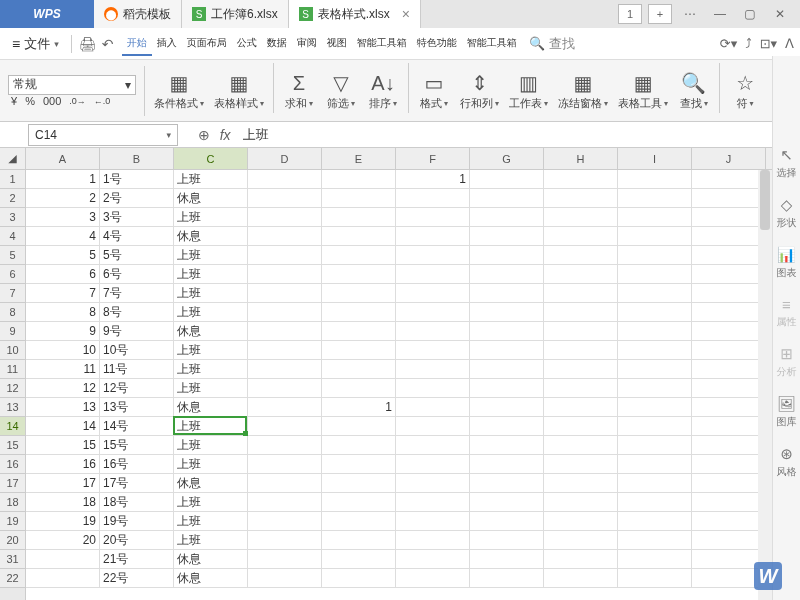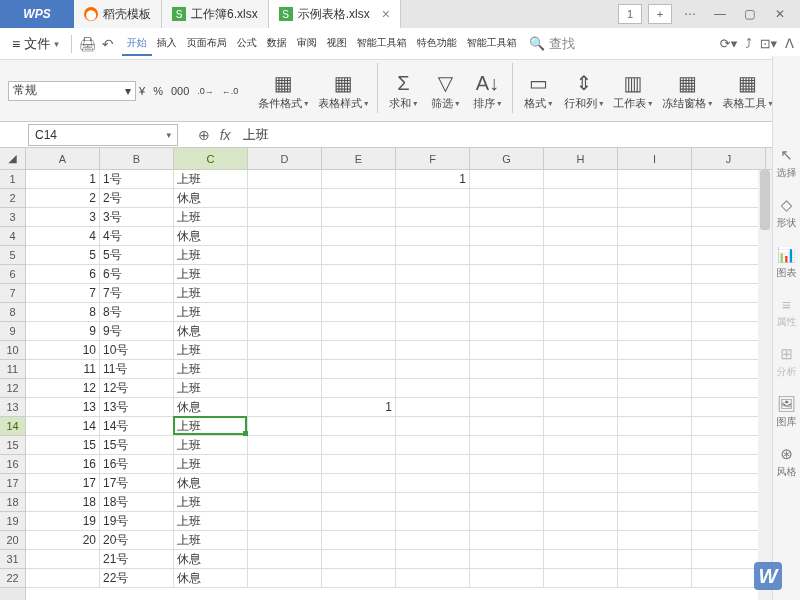--- a/index.html
+++ b/index.html
@@ -1,20 +1,20 @@
 <!DOCTYPE html>
 <html><head>
 <meta charset="utf-8">
 <style>
 * { margin: 0; padding: 0; box-sizing: border-box; font-family: "Microsoft YaHei", Arial, sans-serif; }
 body { width: 800px; height: 600px; background: #fff; overflow: hidden; position: relative; font-size: 12px; color: #333; }
 
 .titlebar { height: 28px; background: #e6e6e6; display: flex; align-items: center; }
 .tab { height: 28px; display: flex; align-items: center; padding: 0 10px; font-size: 12px; position: relative; }
-.tab.wps { background: #4a7ac2; color: #fff; font-style: italic; font-weight: bold; width: 74px; justify-content: center; }
+.tab.wps { background: #4a7ac2; color: #fff; font-style: italic; font-weight: bold; width: 94px; justify-content: center; }
 .tab.doc { background: #f5f5f5; border-right: 1px solid #ccc; }
 .tab.active { background: #fff; }
 .tab .ico { width: 14px; height: 14px; margin-right: 5px; display: inline-flex; align-items: center; justify-content: center; font-size: 10px; }
 .tab .ico.orange { background: #ff6a00; border-radius: 50%; color: #fff; }
 .tab .ico.green { background: #4aaa4e; color: #fff; }
 .tab .close { margin-left: 12px; color: #888; font-size: 14px; }
 .title-spacer { flex: 1; }
 .title-right { display: flex; align-items: center; gap: 6px; padding-right: 8px; }
 .title-btn { width: 24px; height: 20px; display: flex; align-items: center; justify-content: center; color: #666; border: 1px solid transparent; }
 .title-btn.box { border: 1px solid #bbb; background: #fff; font-size: 11px; }
@@ -26,21 +26,21 @@
 .menu-sep { width: 1px; height: 18px; background: #ccc; margin: 0 6px; }
 .menu-icon { width: 20px; text-align: center; color: #666; font-size: 14px; }
 .menu-tabs { display: flex; margin-left: 4px; }
 .menu-tab { padding: 4px 5px; font-size: 10px; }
 .menu-tab.active { color: #4a7ac2; border-bottom: 2px solid #4a7ac2; }
 .menu-search { display: flex; align-items: center; gap: 3px; margin-left: 8px; color: #888; }
 .menu-right { margin-left: auto; display: flex; align-items: center; gap: 8px; color: #666; }
 .menu-right span { font-size: 13px; }
 
 .toolbar { height: 62px; background: #f5f5f5; border-bottom: 1px solid #ccc; display: flex; align-items: center; padding: 2px 4px; }
-.tb-group-sm { display: flex; flex-direction: row; gap: 0; padding: 0 4px; font-size: 11px; color: #444; justify-content: space-between; }
+.tb-group-sm { display: flex; flex-direction: column; gap: 0; padding: 0 4px; font-size: 11px; color: #444; justify-content: space-between; }
 .tb-group-sm .row { display: flex; align-items: center; gap: 2px; }
 .tb-select { width: 128px; height: 20px; border: 1px solid #bbb; background: #fff; padding: 0 4px; display: flex; align-items: center; justify-content: space-between; font-size: 12px; }
 .tb-sep { width: 1px; height: 50px; background: #ccc; margin: 0 4px; }
 .tb-big { display: flex; flex-direction: column; align-items: center; justify-content: center; padding: 0 5px; height: 56px; font-size: 11px; color: #444; min-width: 42px; }
 .tb-big .glyph { font-size: 20px; height: 26px; display: flex; align-items: center; color: #555; }
 .tb-big .lbl { display: flex; align-items: center; gap: 2px; white-space: nowrap; }
 .tb-big .arr { font-size: 8px; color: #666; }
 
 .namebox-row { height: 26px; background: #fff; border-bottom: 1px solid #ccc; display: flex; align-items: center; }
 .namebox { width: 150px; height: 22px; border: 1px solid #bbb; margin-left: 28px; display: flex; align-items: center; padding: 0 6px; gap: 8px; }
@@ -84,21 +84,21 @@
   <div class="tab doc">
     <span class="ico orange">⬤</span>
     <span>稻壳模板</span>
   </div>
   <div class="tab doc">
     <span class="ico green">S</span>
     <span>工作簿6.xlsx</span>
   </div>
   <div class="tab doc active">
     <span class="ico green">S</span>
-    <span>示例表格.xlsx</span>
+    <span>表格样式.xlsx</span>
     <span class="close">×</span>
   </div>
   <div class="title-spacer"></div>
   <div class="title-right">
     <div class="title-btn box">1</div>
     <div class="title-btn box">+</div>
     <div class="title-btn">⋯</div>
     <div class="title-btn">—</div>
     <div class="title-btn">▢</div>
     <div class="title-btn">✕</div>

